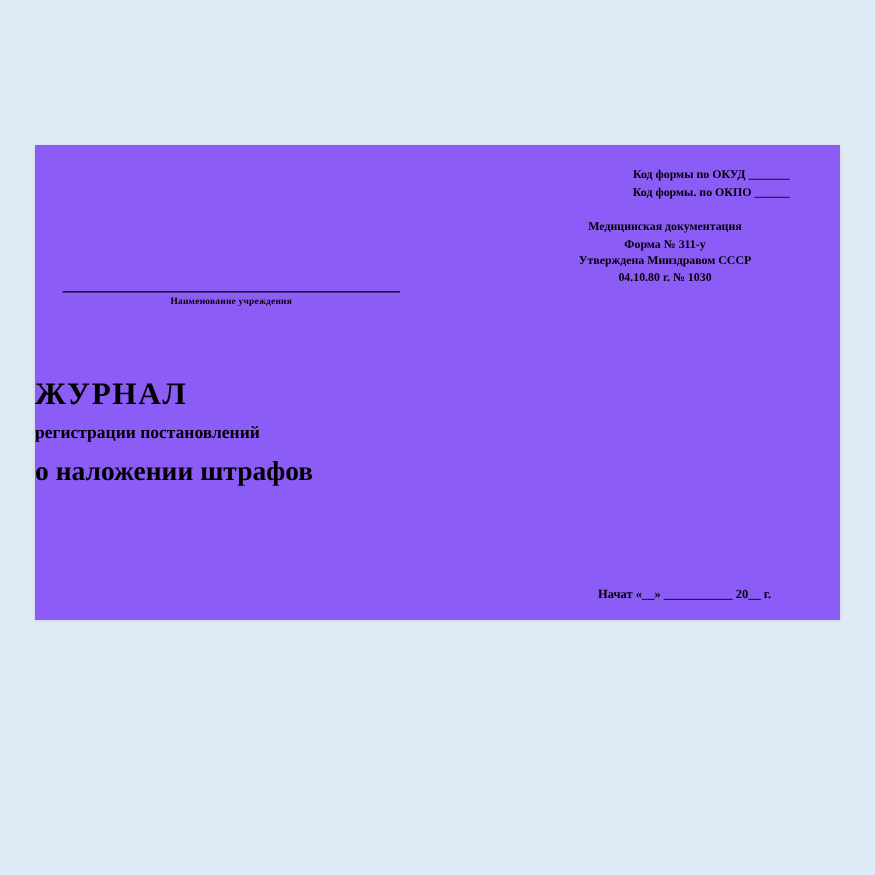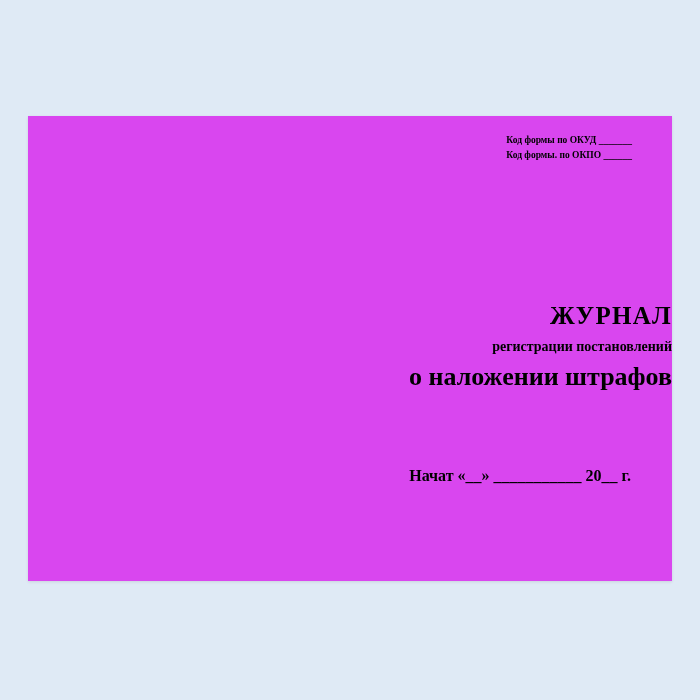--- a/index.html
+++ b/index.html
@@ -11,22 +11,22 @@
     height: 700px;
     background: #dfeaf5;
     font-family: "Liberation Serif", serif;
     overflow: hidden;
   }
   #page-wrap {
     position: absolute;
     left: 28px;
     top: 116px;
     width: 644px;
-    height: 465px;
-    background: #d946ef;
+    height: 380px;
+    background: #8b5cf6;
     box-shadow: 0 1px 3px rgba(0,0,0,0.10);
     text-decoration: underline;
   }
   .sheet {
     position: relative;
     width: 100%;
     height: 100%;
     box-sizing: border-box;
   }
 
@@ -75,65 +75,75 @@
     letter-spacing: 0.2px;
     color: #000;
   }
 
   
   .title {
     position: absolute;
     left: 0;
     right: 0;
     top: 184px;
-    text-align: right;
+    text-align: left;
     color: #000;
   }
   .title .l1 {
     font-size: 25px;
     font-weight: bold;
     letter-spacing: 1.3px;
     line-height: 32px;
   }
   .title .l2 {
     font-size: 14px;
     font-weight: bold;
     line-height: 30px;
   }
   .title .l3 {
-    font-size: 26px;
+    font-size: 22px;
     font-weight: bold;
     line-height: 30px;
   }
 
   
   .dates {
     position: absolute;
-    right: 41px;
+    right: 55px;
     top: 343px;
     text-align: left;
-    font-size: 16px;
+    font-size: 10px;
     font-weight: bold;
     line-height: 34px;
     color: #000;
     white-space: nowrap;
   }
 </style>
 </head>
 <body>
 
 <div id="page-wrap">
   <div class="sheet">
 
     <div class="codes">
       <div>Код формы по ОКУД _______</div>
       <div>Код формы. по ОКПО ______</div>
     </div>
 
+    <div class="meddoc">
+      <div>Медицинская документация</div>
+      <div>Форма № 311-у</div>
+      <div>Утверждена Минздравом СССР</div>
+      <div>04.10.80 г. № 1030</div>
+    </div>
 
+    <div class="inst">
+      <div class="rule"></div>
+      <div class="caption">Наименование учреждения</div>
+    </div>
 
     <div class="title">
       <div class="l1">ЖУРНАЛ</div>
       <div class="l2">регистрации постановлений</div>
       <div class="l3">о наложении штрафов</div>
     </div>
 
     <div class="dates">
       <div>Начат «__» ___________ 20__ г.</div>
     </div>

